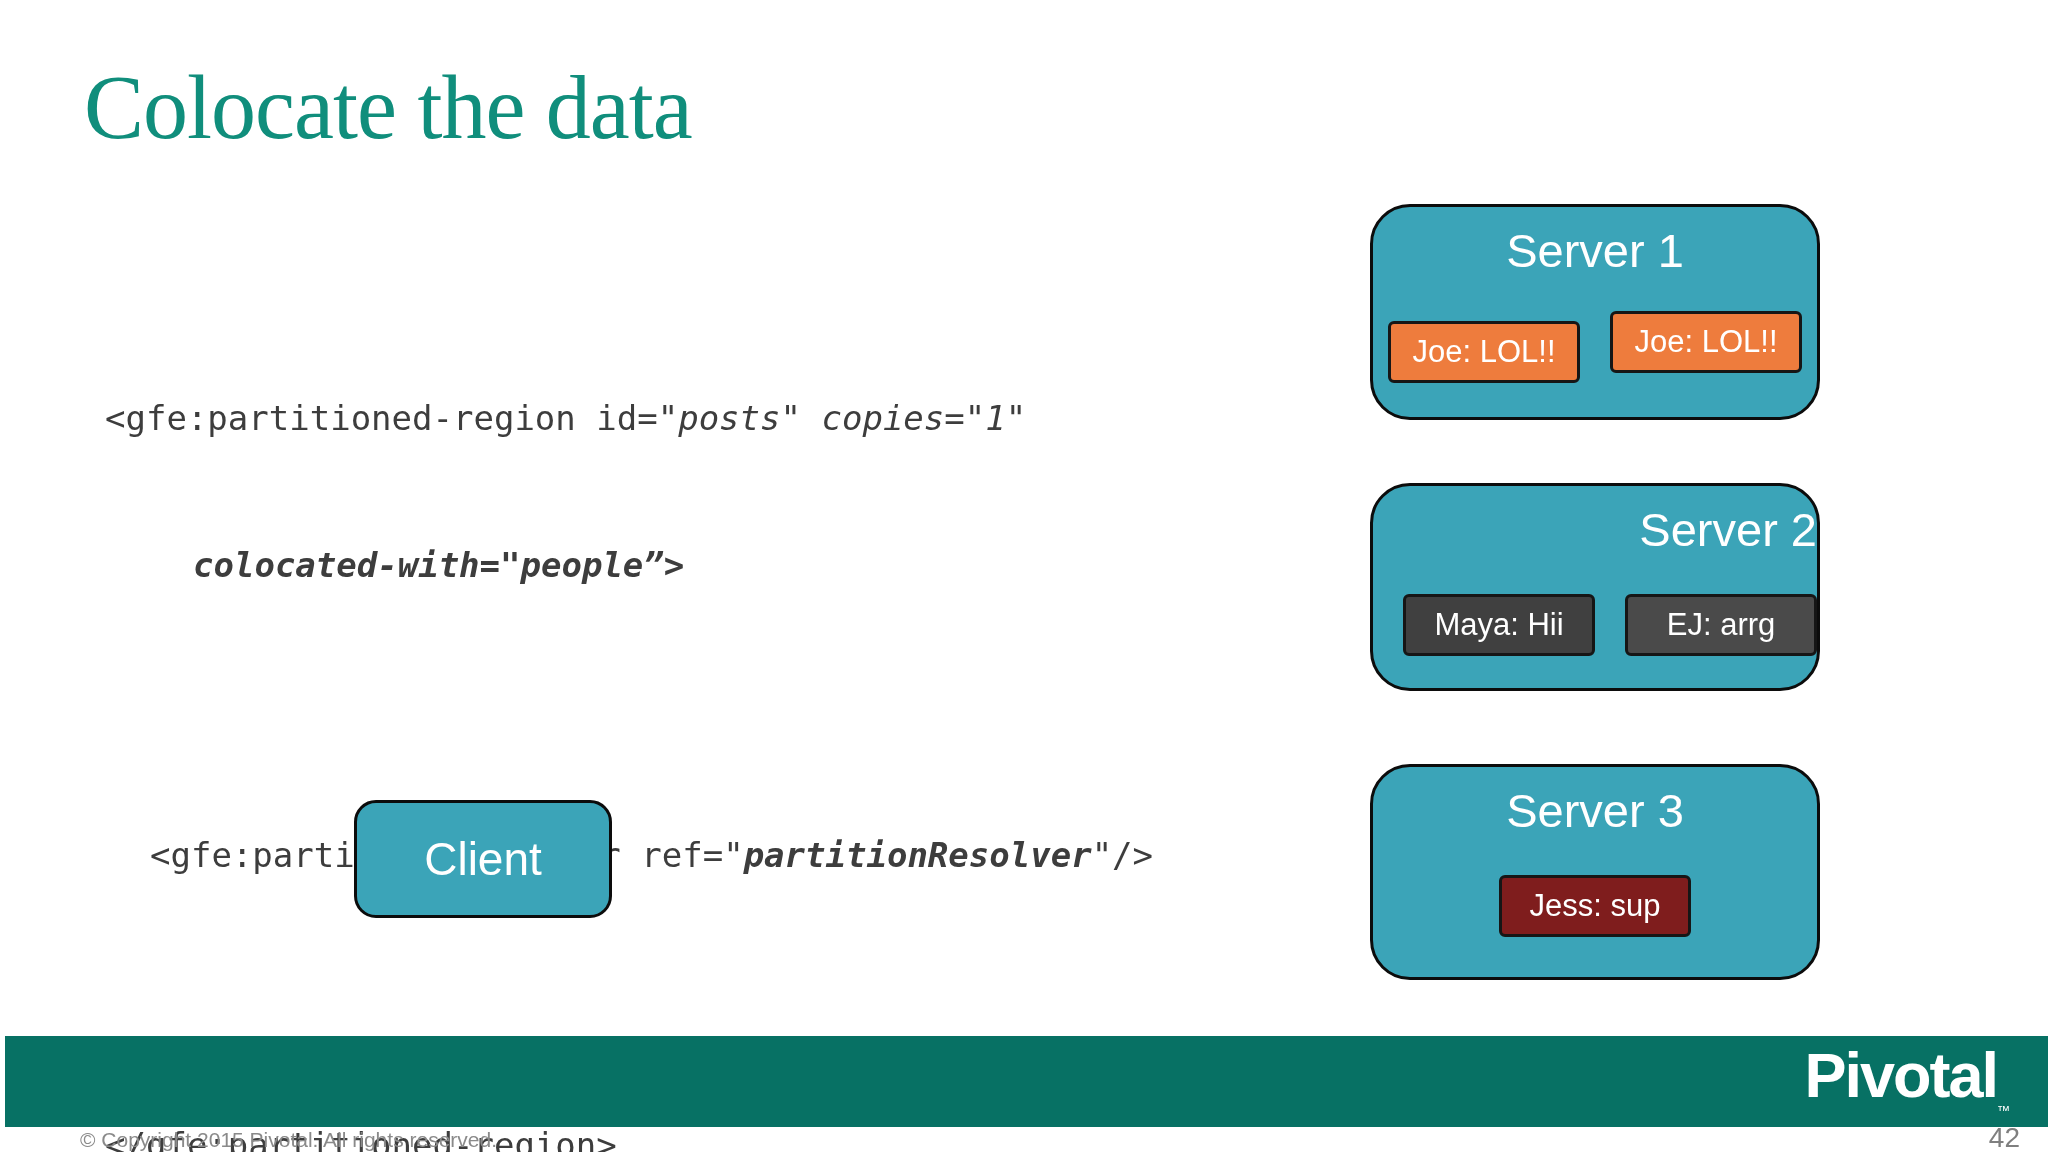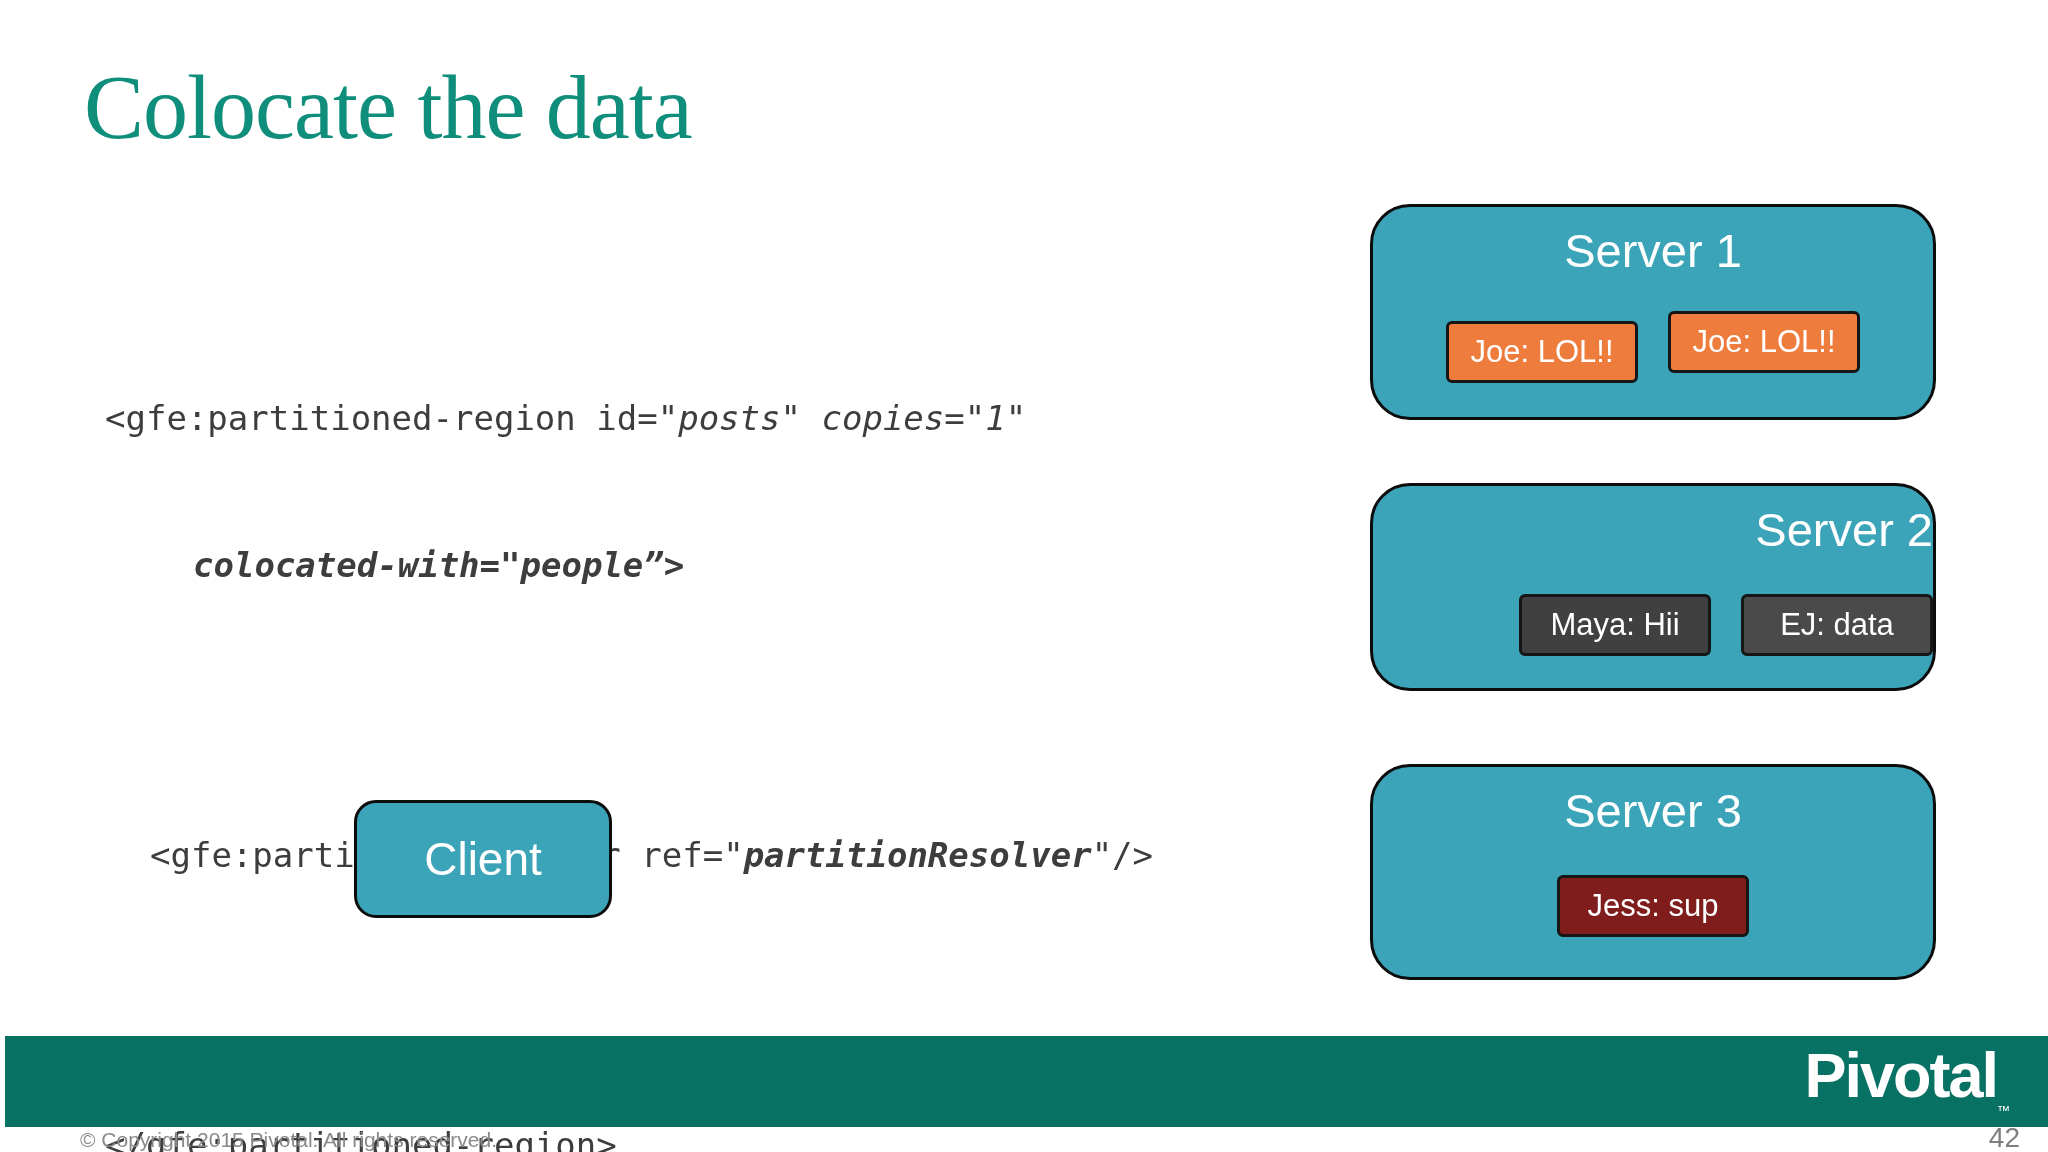--- a/index.html
+++ b/index.html
@@ -46,21 +46,21 @@
     border-radius: 22px;
     display: flex; align-items: center; justify-content: center;
     color: #ffffff;
     font-size: 46px;
   }
 
   
   .server {
     position: absolute;
     left: 1370px;
-    width: 566px;
+    width: 450px;
     border: 3px solid #0c0c0c;
     border-radius: 40px;
     color: #ffffff;
     display: flex; flex-direction: column; align-items: center;
   }
   .server.s1 { top: 204px; height: 216px; }
   .server.s2 { top: 483px; height: 208px; align-items: flex-end; }
   .server.s3 { top: 764px; height: 216px; }
   .server-title {
     margin-top: 16px;
@@ -154,21 +154,21 @@
     </div>
   </div>
 
   <div class="server s2" style="background-color: rgb(59, 164, 184);">
     <div class="server-title">Server 2</div>
     <div class="msg-row">
       <div class="msg first" style="background-color: #404040; margin-left: 11px;">
         <span>Maya: Hii</span>
       </div>
       <div class="msg second" style="background-color: rgb(74, 74, 74);">
-        <span>EJ: data</span>
+        <span>EJ: arrg</span>
       </div>
     </div>
   </div>
 
   <div class="server s3" style="background-color: rgb(59, 164, 184);">
     <div class="server-title">Server 3</div>
     <div class="msg-row">
       <div class="msg first" style="background-color: #7f1d1d;">
         <span>Jess: sup</span>
       </div>

